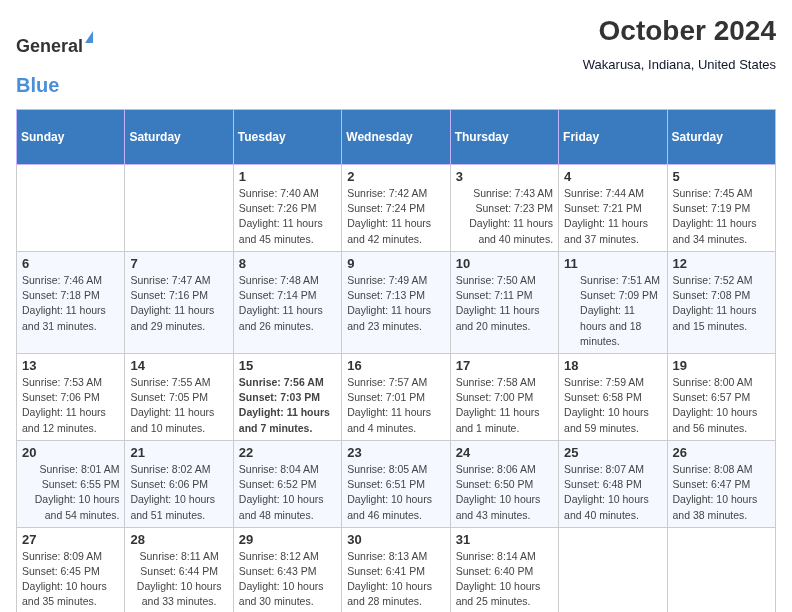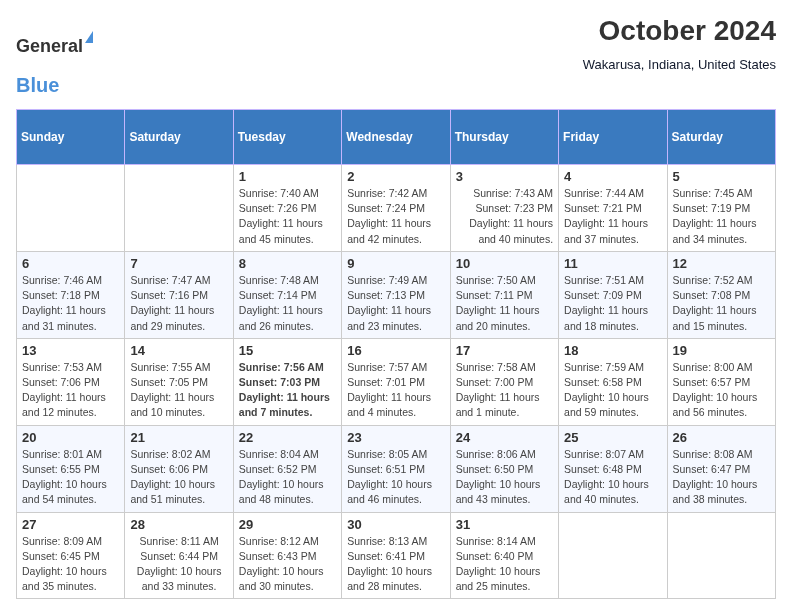--- a/index.html
+++ b/index.html
@@ -191,21 +191,21 @@
 Daylight: 11 hours and 23 minutes.</div>
         </td>
         <td>
           <span class="day-num">10</span>
           <div class="day-info" style="white-space: pre-line;">Sunrise: 7:50 AM
 Sunset: 7:11 PM
 Daylight: 11 hours and 20 minutes.</div>
         </td>
         <td>
           <span class="day-num">11</span>
-          <div class="day-info" style="white-space: pre-line;">Sunrise: 7:51 AM
+          <div class="day-info" style="white-space: pre-line; margin-left: 16px;">Sunrise: 7:51 AM
 Sunset: 7:09 PM
 Daylight: 11 hours and 18 minutes.</div>
         </td>
         <td>
           <span class="day-num">12</span>
           <div class="day-info" style="white-space: pre-line;">Sunrise: 7:52 AM
 Sunset: 7:08 PM
 Daylight: 11 hours and 15 minutes.</div>
         </td>
       </tr>
@@ -249,21 +249,21 @@
         <td>
           <span class="day-num">19</span>
           <div class="day-info" style="white-space: pre-line;">Sunrise: 8:00 AM
 Sunset: 6:57 PM
 Daylight: 10 hours and 56 minutes.</div>
         </td>
       </tr>
       <tr>
         <td>
           <span class="day-num">20</span>
-          <div class="day-info" style="white-space: pre-line;">Sunrise: 8:01 AM
+          <div class="day-info" style="white-space: pre-line; text-align: right;">Sunrise: 8:01 AM
 Sunset: 6:55 PM
 Daylight: 10 hours and 54 minutes.</div>
         </td>
         <td>
           <span class="day-num">21</span>
           <div class="day-info" style="white-space: pre-line;">Sunrise: 8:02 AM
 Sunset: 6:06 PM
 Daylight: 10 hours and 51 minutes.</div>
         </td>
         <td>

